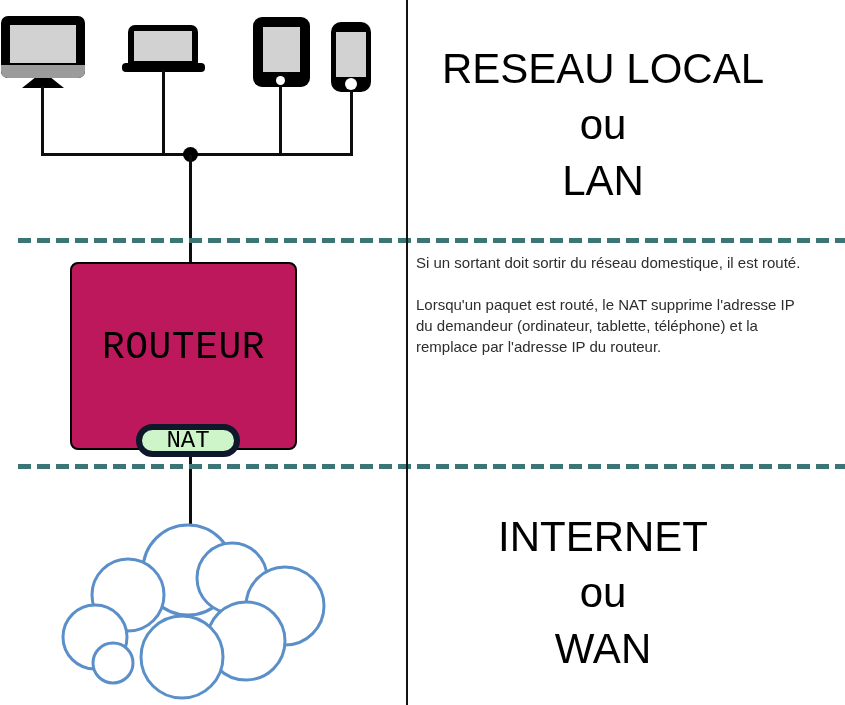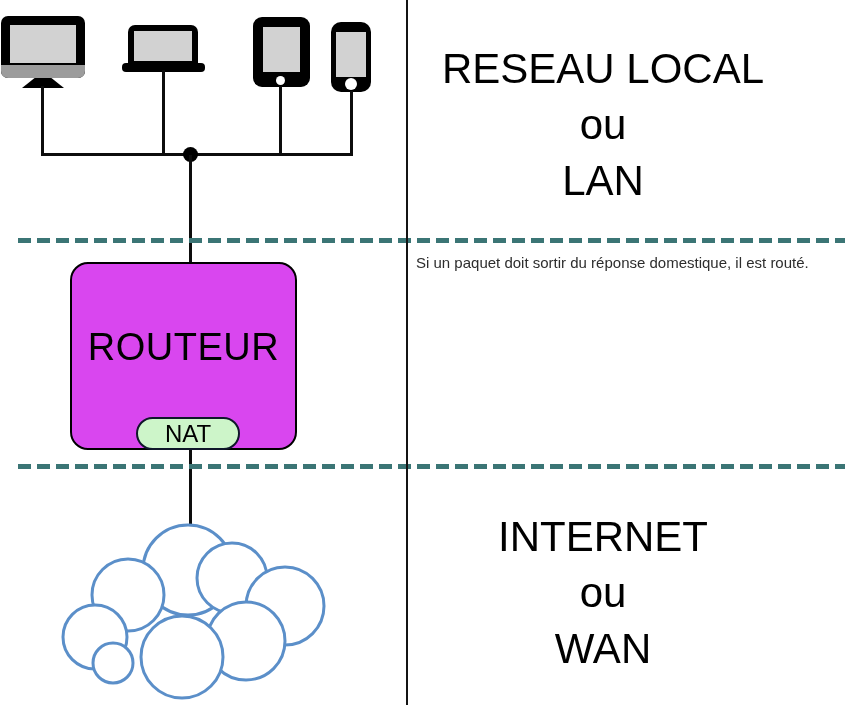--- a/index.html
+++ b/index.html
@@ -28,29 +28,29 @@
   .tablet{position:absolute;left:253px;top:17px;width:57px;height:70px;background:#000;border-radius:9px;}
   .tablet .screen{position:absolute;left:10px;top:10px;width:37px;height:45px;background:#d2d2d2;}
   .tablet .home{position:absolute;left:23px;top:59px;width:9px;height:9px;border-radius:50%;background:#fff;}
   .phone{position:absolute;left:331px;top:22px;width:40px;height:70px;background:#000;border-radius:10px;}
   .phone .screen{position:absolute;left:5px;top:10px;width:30px;height:45px;background:#d2d2d2;}
   .phone .home{position:absolute;left:14px;top:56px;width:12px;height:12px;border-radius:50%;background:#fff;}
 
   
   .router{
     position:absolute;left:70px;top:262px;width:227px;height:188px;box-sizing:border-box;
-    background:#d946ef;border:2.5px solid #000;border-radius:18px;
+    background:#be185d;border:2.5px solid #000;border-radius:8px;font-family:Liberation Mono, monospace;
   }
   .router-label{
     position:absolute;left:0;right:0;top:62px;text-align:center;
     font-size:38px;letter-spacing:.5px;color:#000;
   }
   .nat-badge{
-    position:absolute;left:64px;top:153px;width:104px;height:33px;box-sizing:border-box;
-    background:#cdf5c9;border:2px solid #0f172a;border-radius:17px;
+    position:absolute;left:64px;top:160px;width:104px;height:33px;box-sizing:border-box;
+    background:#cdf5c9;border:6px solid #0f172a;border-radius:17px;
     display:flex;align-items:center;justify-content:center;font-size:24px;color:#000;
   }
 
   
   .cloud{position:absolute;left:55px;top:518px;}
 
   
   .zone-title{
     position:absolute;left:393px;width:420px;text-align:center;
     font-size:42px;line-height:56px;color:#000;white-space:pre-line;
@@ -116,20 +116,23 @@
       <circle cx="127" cy="139" r="41"></circle>
       <circle cx="58" cy="145" r="20"></circle>
     </g>
   </svg>
 
   <div class="zone-title lan">RESEAU LOCAL
 ou
 LAN</div>
 
   <div class="nat-description">
-    <p>Si un paquet doit sortir du réponse domestique, il est routé.</p>
+    <p>Si un sortant doit sortir du réseau domestique, il est routé.</p>
+    <p>Lorsqu'un paquet est routé, le NAT supprime l'adresse IP
+du demandeur (ordinateur, tablette, téléphone) et la
+remplace par l'adresse IP du routeur.</p>
   </div>
 
   <div class="zone-title wan">INTERNET
 ou
 WAN</div>
 
 </div>
 
 </body></html>

